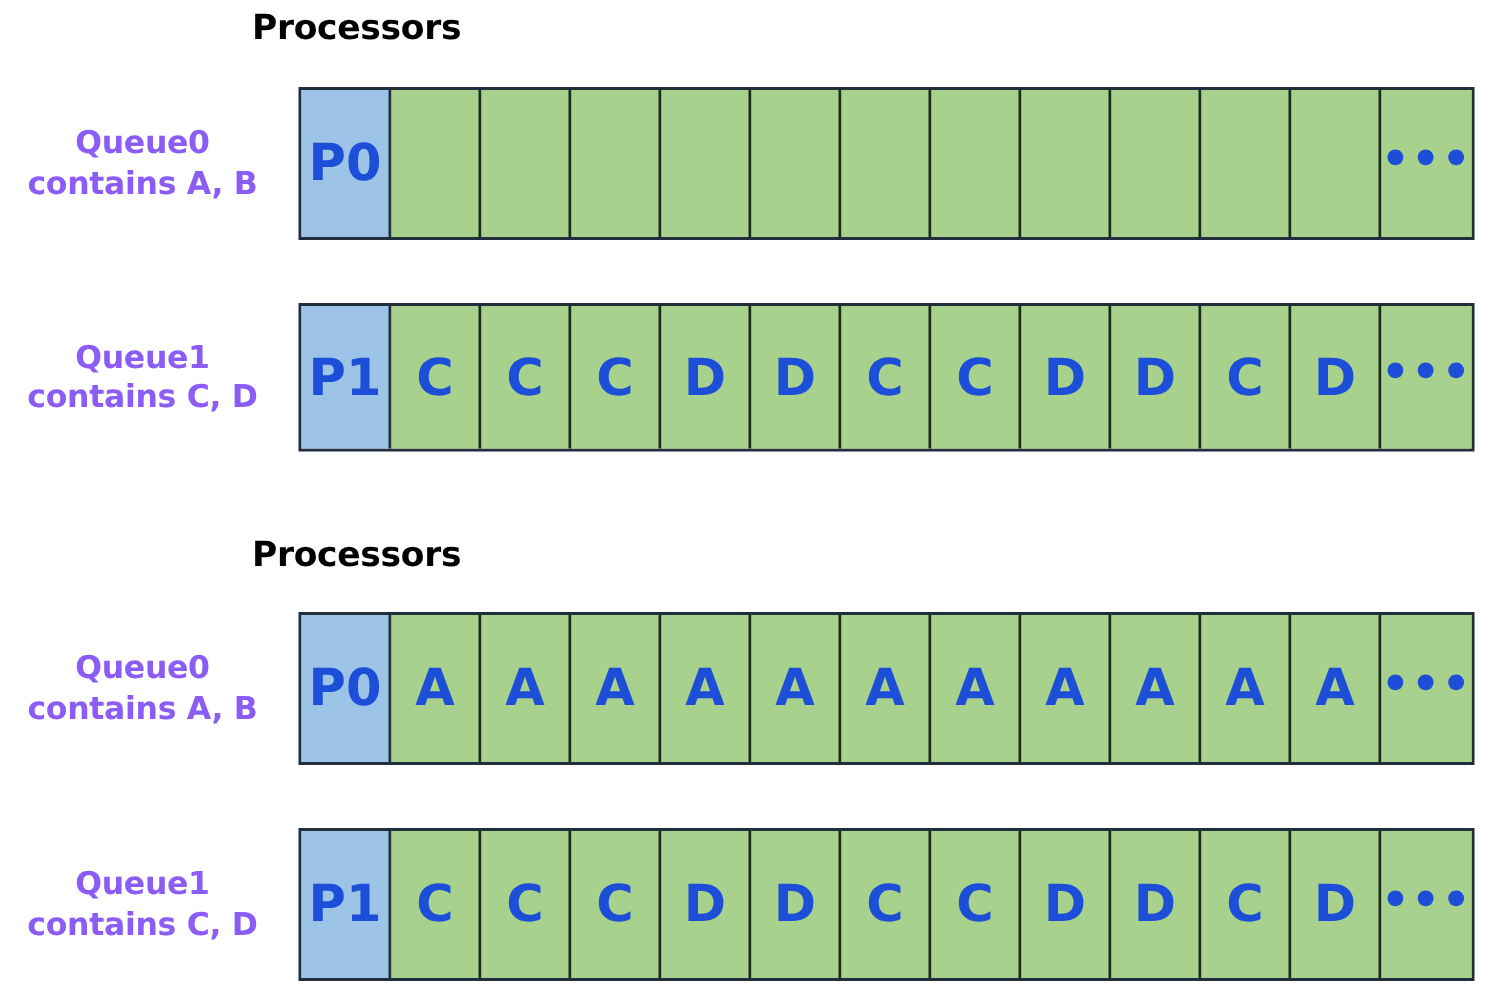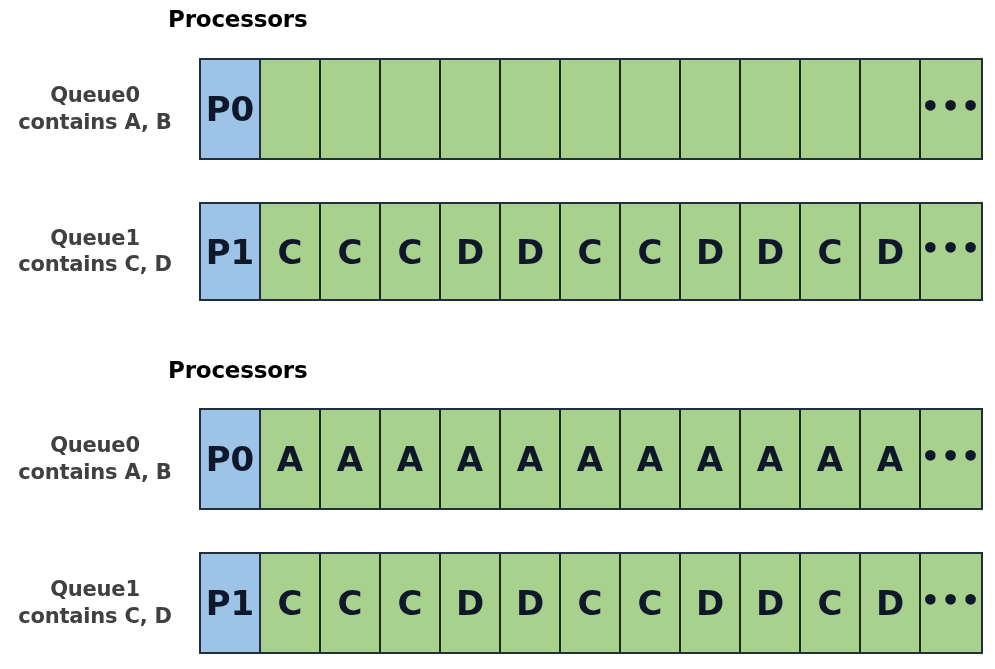--- a/index.html
+++ b/index.html
@@ -49,21 +49,21 @@
   .queue-label {
     position: absolute;
     left: 0;
     top: 50%;
     transform: translateY(-50%);
     width: 190px;
     text-align: center;
     font-size: 21px;
     font-weight: bold;
     line-height: 1.28;
-    color: #404040;
+    color: #8b5cf6;
     letter-spacing: -0.2px;
   }
   .queue-label .lbl-line { display: block; white-space: nowrap; }
 
   .queue-track {
     position: absolute;
     left: 199px;
     top: 0;
     height: 100%;
     display: flex;
@@ -73,21 +73,21 @@
 
   .cell {
     box-sizing: border-box;
     width: 60px;
     height: 100%;
     display: flex;
     align-items: center;
     justify-content: center;
     font-size: 34px;
     font-weight: bold;
-    color: #0f172a;
+    color: #1d4ed8;
     border-right: 2px solid #1d2b1d;
     user-select: none;
   }
   .cell:last-child { border-right: none; }
 
   .cell.proc {
     background: #9DC3E6;
     border-right: 2px solid #212f3d;
   }
   .cell.slot {

